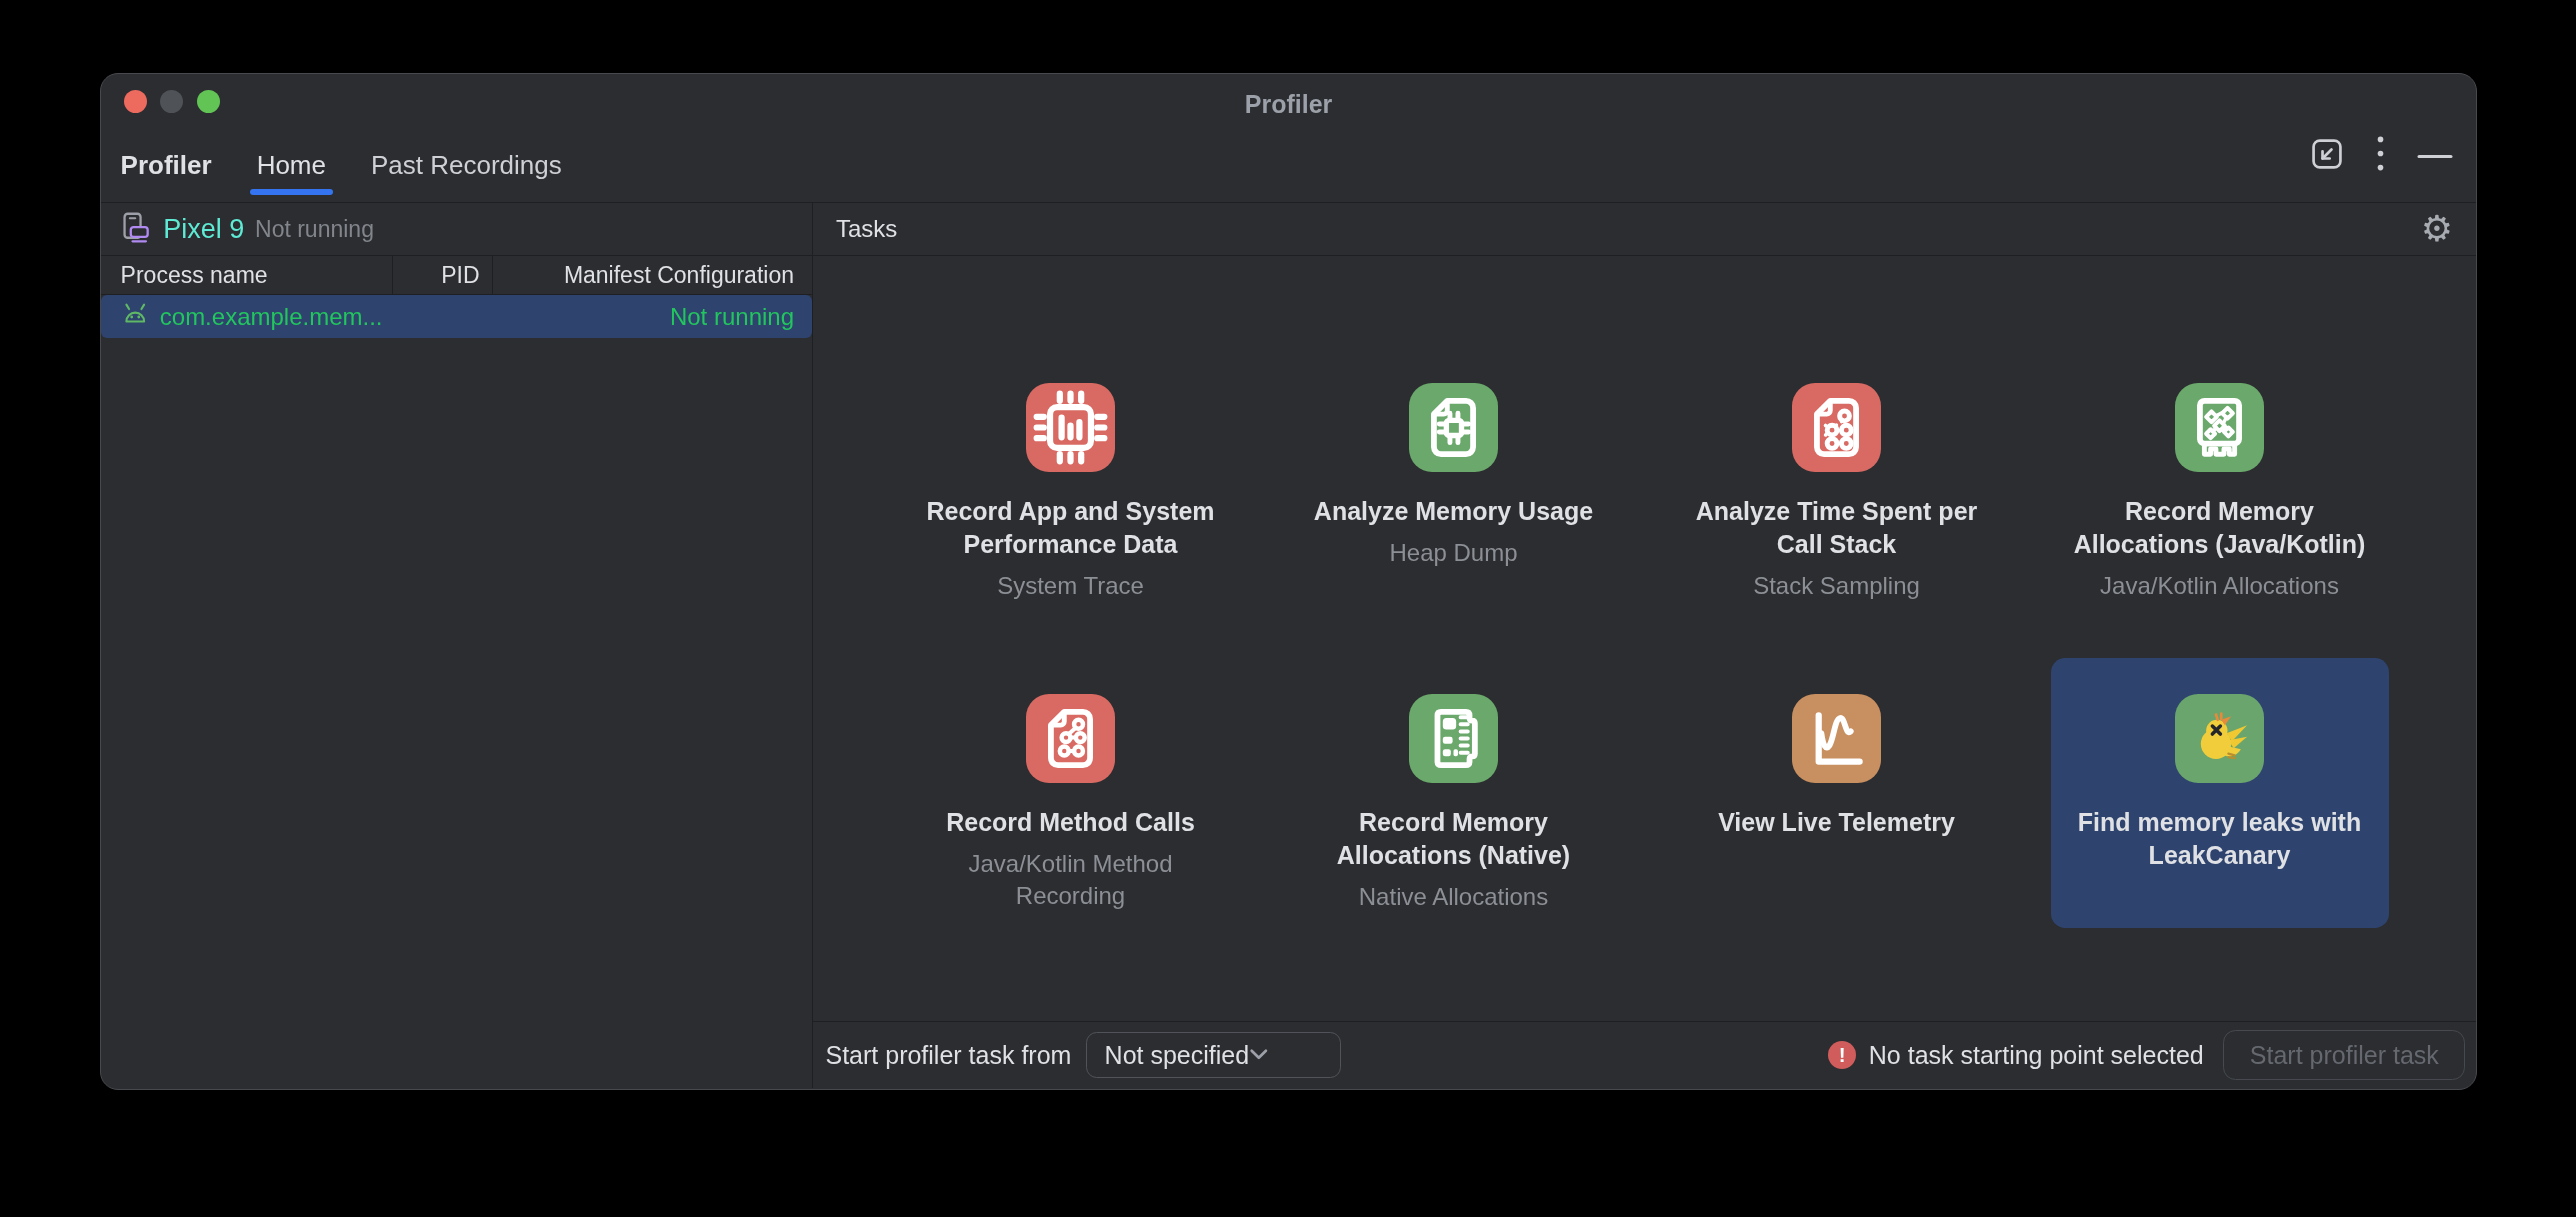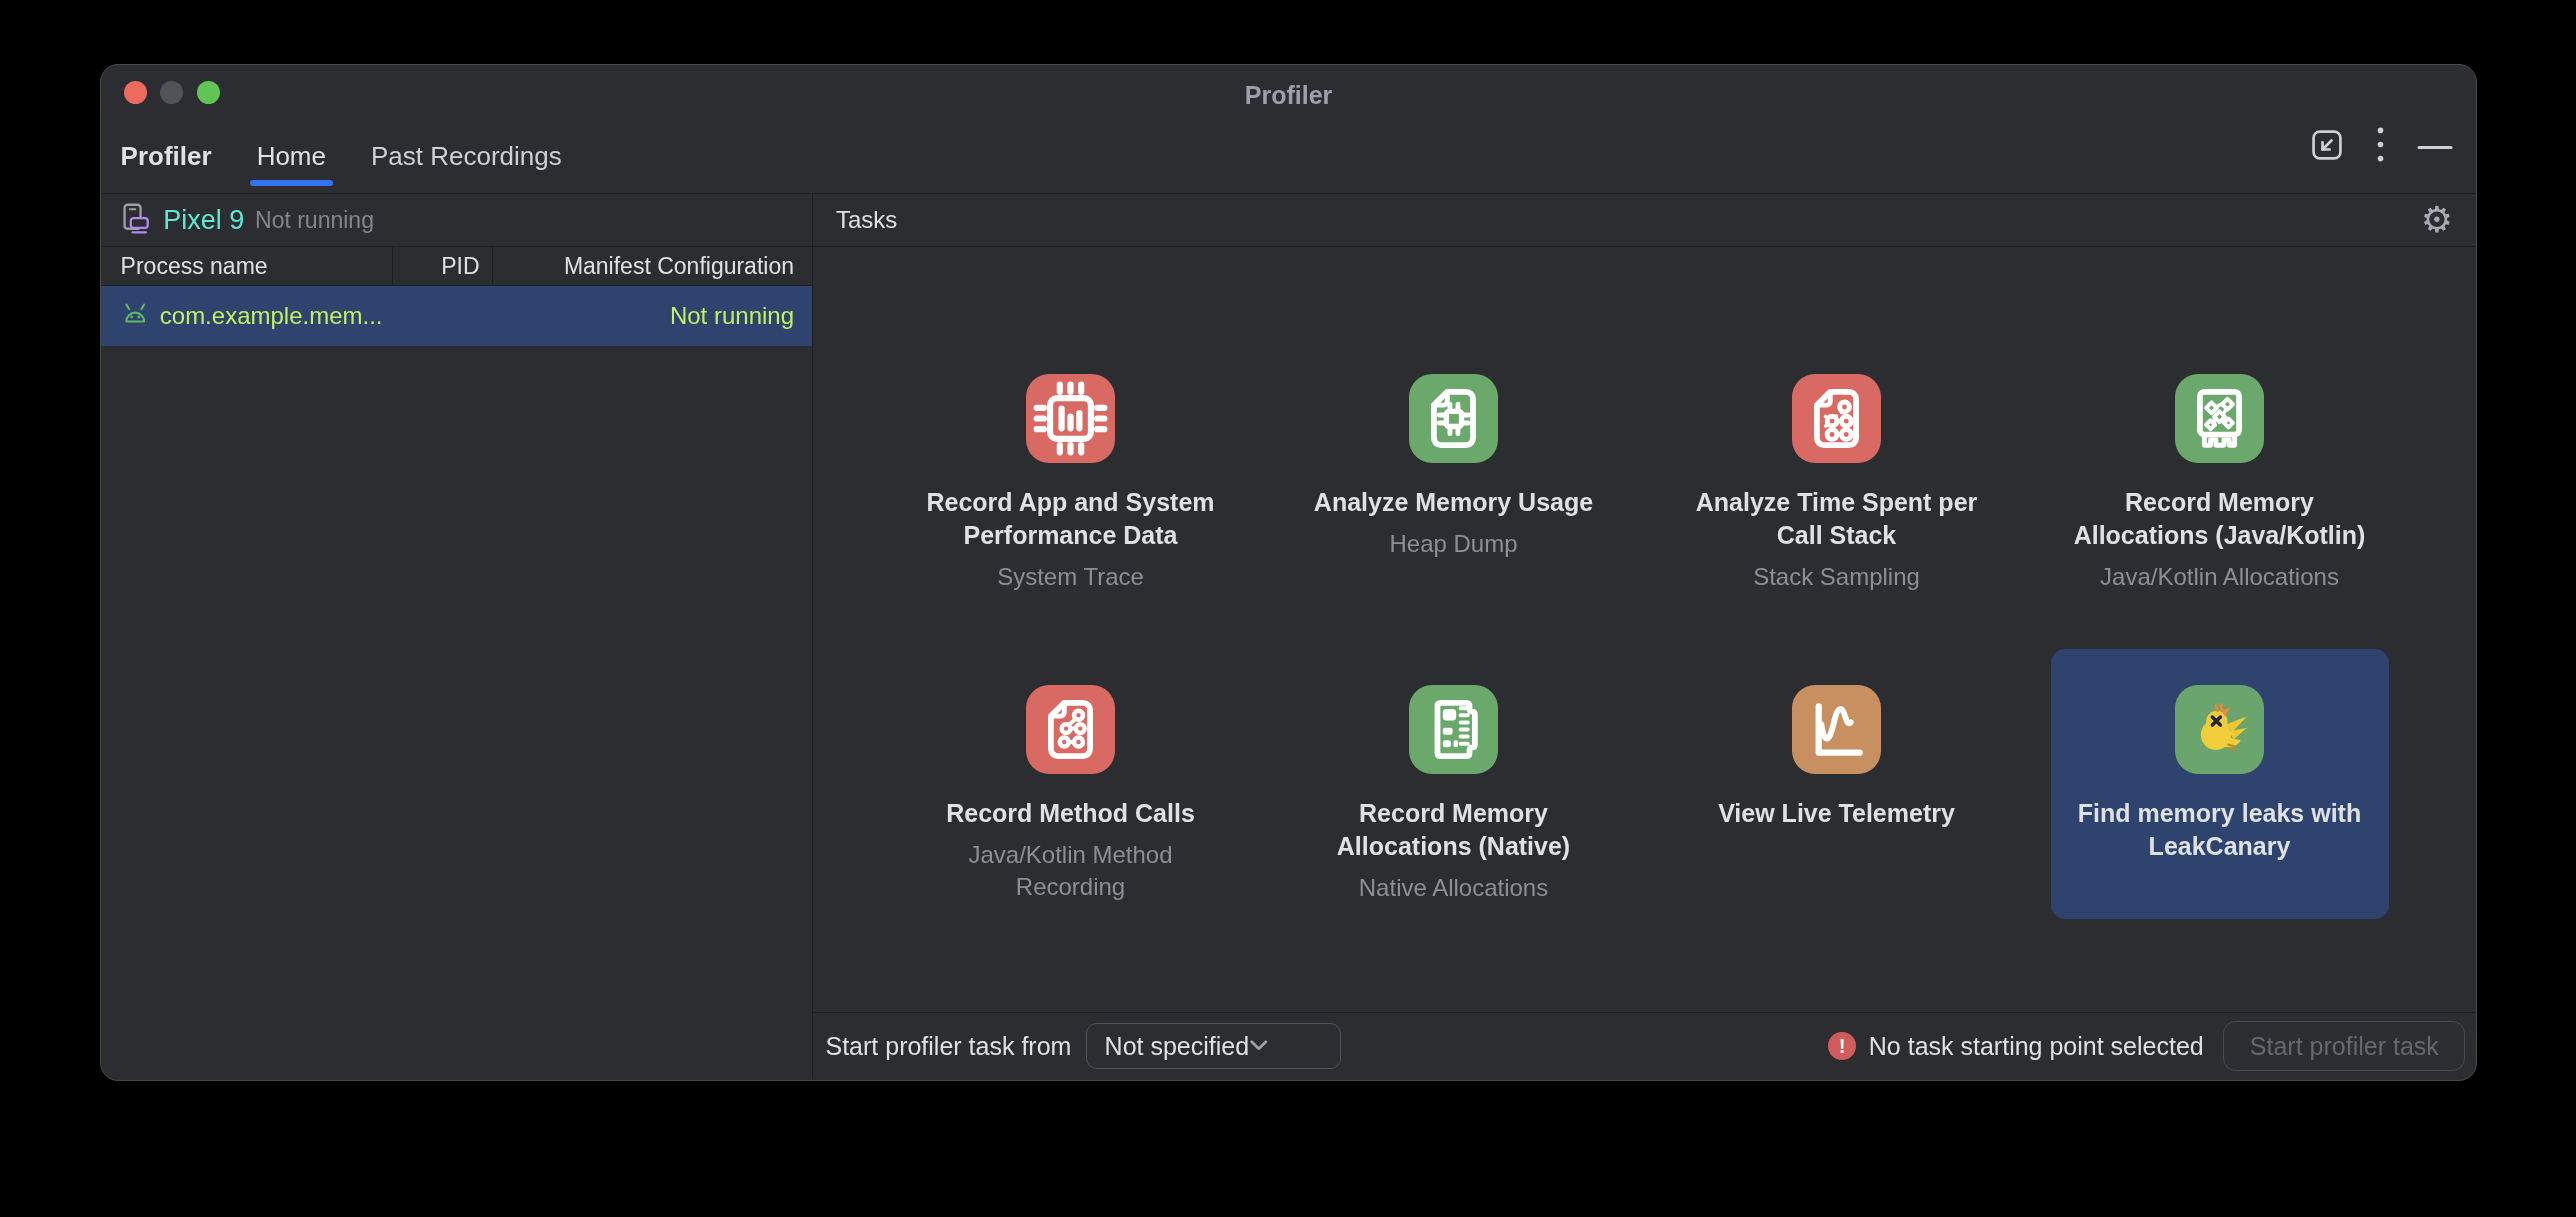--- a/index.html
+++ b/index.html
@@ -1,19 +1,19 @@
 <!DOCTYPE html>
 <html style="font-size:14.2px"><head>
 <meta charset="utf-8">
 <style>
   * { margin:0; padding:0; box-sizing:border-box; }
   html,body { width:2576px; height:1218px; background:#000; overflow:hidden;
               font-family:"Liberation Sans", sans-serif; }
 
-  .window { position:absolute; left:100px; top:64px; width:2377px; height:1017px;
+  .window { position:absolute; left:100px; top:73px; width:2377px; height:1017px;
             background:#2B2D30; border:0.9px solid #47494E; border-radius:18px;
             overflow:hidden; }
 
   
   .titlebar { height:129px; border-bottom:1.8px solid #1E1F22; position:relative; }
   .traffic { position:absolute; left:23px; top:16px; display:flex; gap:13.4px; }
   .light { width:23px; height:23px; border-radius:50%; }
   .light.red { background:#EC6A5E; }
   .light.gray { background:#4F5257; }
   .light.green { background:#61C454; }
@@ -35,22 +35,22 @@
   .device-name { font-size:27px; color:#5eead4; margin-left:10.7px; }
   .device-status { font-size:23px; color:#82858B; margin-left:10.7px; }
 
   .thead { height:39px; border-bottom:1.8px solid #1E1F22; display:flex; align-items:stretch;
            font-size:23px; color:#DFE1E5; }
   .th { display:flex; align-items:center; }
   .th-name { width:291px; padding-left:19.6px; }
   .th-pid { width:100px; border-left:1.8px solid #1E1F22; justify-content:flex-end; padding-right:12.5px; }
   .th-manifest { flex:1; border-left:1.8px solid #1E1F22; justify-content:flex-end; padding-right:18px; }
 
-  .prow { height:60px; background:#2E436E; display:flex; align-items:center;
-          padding:0 18px 0 19.6px; font-size:24px; color:#bef264; }
+  .prow { height:43px; background:#2E436E; display:flex; align-items:center;
+          padding:0 18px 0 19.6px; font-size:24px; color:#22c55e;border-radius:6px; }
   .prow-name { margin-left:10.7px; }
   .prow-status { margin-left:auto; }
 
   
   .right-panel { flex:1; display:flex; flex-direction:column; }
   .tasks-header { height:53px; border-bottom:1.8px solid #1E1F22; display:flex; align-items:center;
                   padding:0 23px; font-size:24px; color:#DFE1E5; }
   .gear { margin-left:auto; font-size:36px; line-height:36px; color:#A8ABB2;
           font-family:"DejaVu Sans", sans-serif; cursor:default; }
   .tasks-area { flex:1; }

